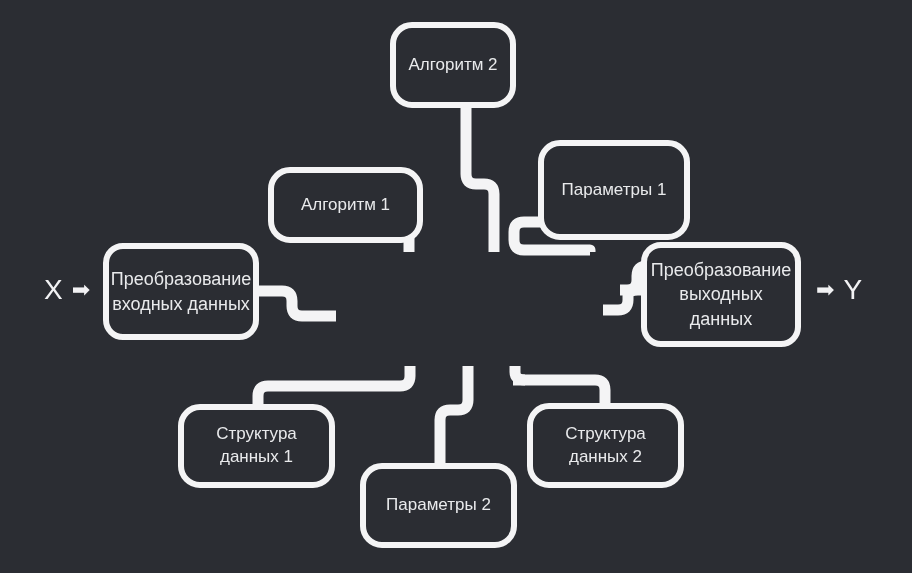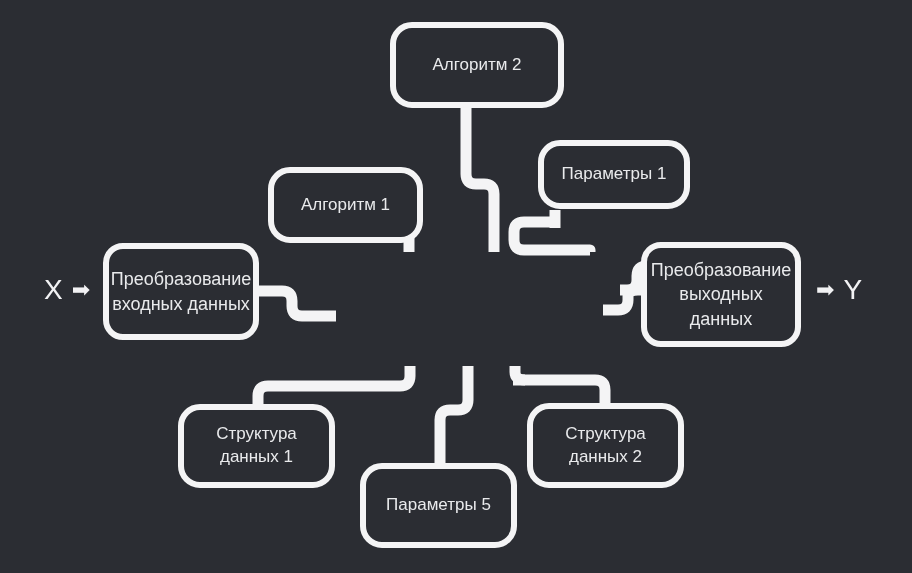--- a/index.html
+++ b/index.html
@@ -96,49 +96,49 @@
       <path d="M 258 406 L 258 396 Q 258 386 268 386 L 400 386 Q 410 386 410 376 L 410 366"></path>
 
       <path d="M 440 465 L 440 420 Q 440 410 450 410 L 458 410 Q 468 410 468 400 L 468 366"></path>
 
       <path d="M 605 406 L 605 390 Q 605 380 595 380 L 525 380 Q 515 380 515 372 L 515 366"></path>
       <path d="M 525 380 L 513 380"></path>
     </g>
   </svg>
 
 
-  <div class="node rounded" style="left:390px; top:22px; width:174px; height:86px;">
+  <div class="node rounded" style="left:390px; top:22px; width:126px; height:86px;">
     <span class="label">Алгоритм 2</span>
   </div>
 
   <div class="node rounded" style="left:268px; top:127px; width:155px; height:76px;margin-top:40px;">
     <span class="label">Алгоритм 1</span>
   </div>
 
-  <div class="node rounded" style="left:538px; top:140px; width:152px; height:69px;">
+  <div class="node rounded" style="left:538px; top:140px; width:152px; height:100px;">
     <span class="label">Параметры 1</span>
   </div>
 
   <div class="node small" style="left:103px; top:243px; width:156px; height:97px;">
     <span class="label">Преобразование
 входных данных</span>
   </div>
 
   <div class="node small" style="left:641px; top:242px; width:160px; height:105px;">
     <span class="label">Преобразование
 выходных данных</span>
   </div>
 
   <div class="node rounded" style="left:178px; top:404px; width:157px; height:84px;">
     <span class="label">Структура
 данных 1</span>
   </div>
 
   <div class="node rounded" style="left:360px; top:463px; width:157px; height:85px;">
-    <span class="label">Параметры 5</span>
+    <span class="label">Параметры 2</span>
   </div>
 
   <div class="node rounded" style="left:527px; top:403px; width:157px; height:85px;">
     <span class="label">Структура
 данных 2</span>
   </div>
 
   <div class="io-marker" style="left:44px; top:276px;">
     <span class="glyph">X</span>
     <span class="arrow">➡</span>

